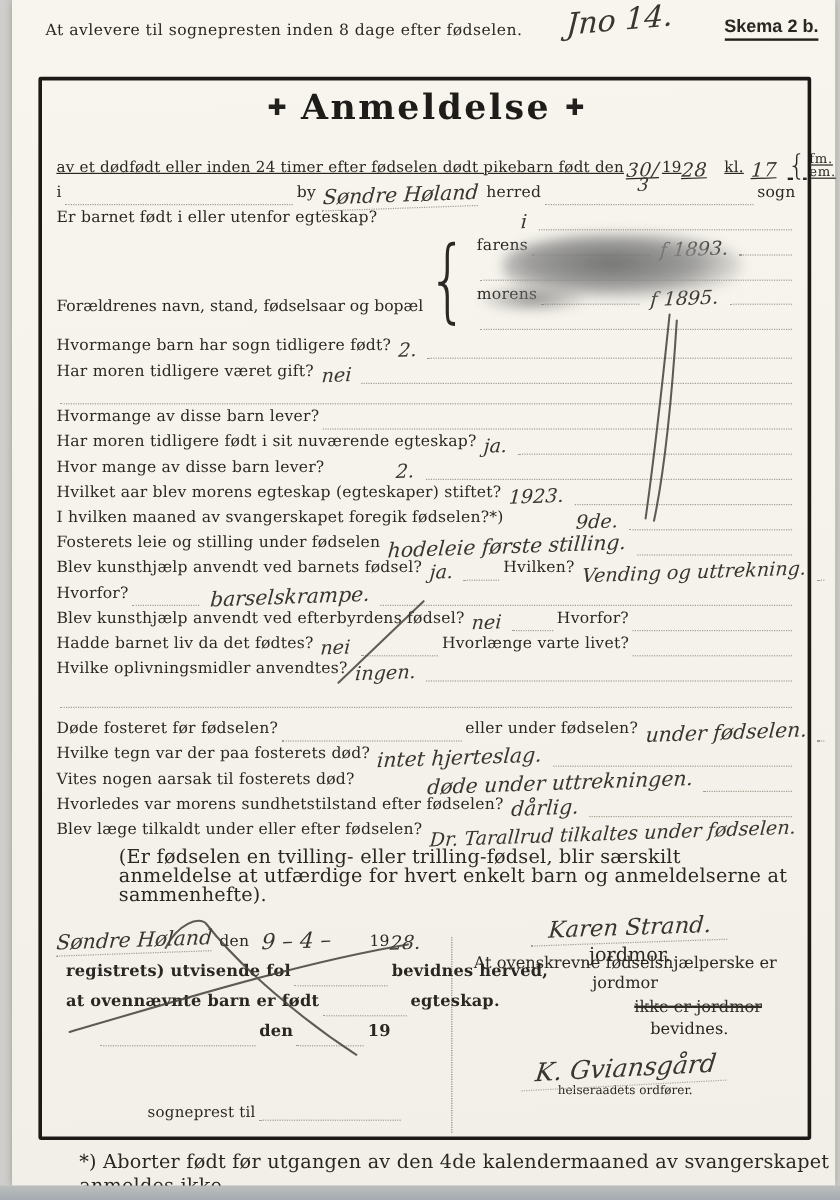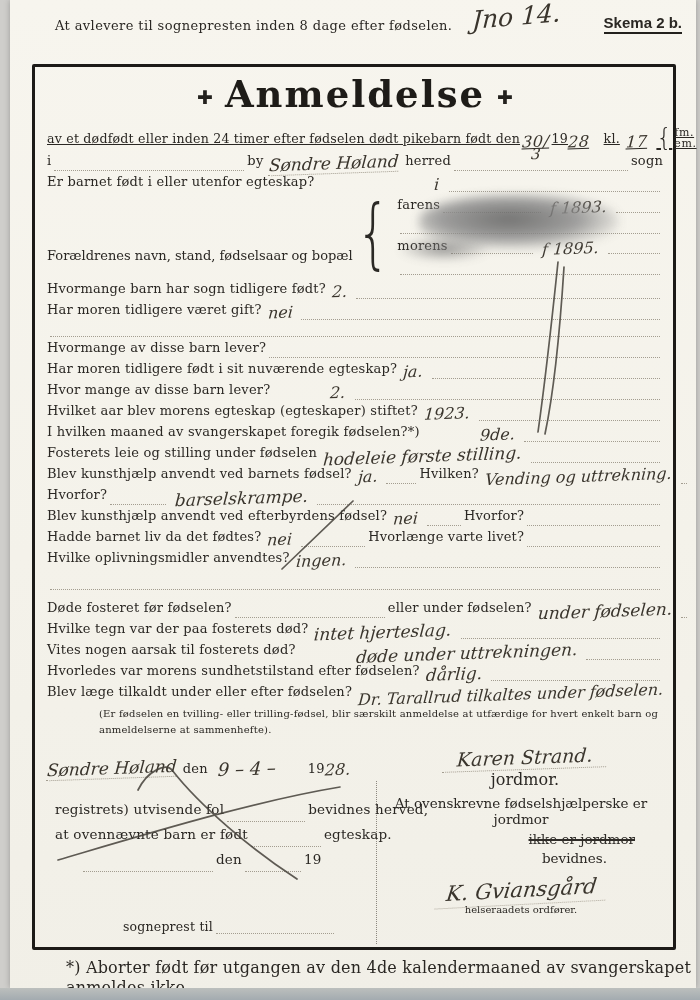--- a/index.html
+++ b/index.html
@@ -13,37 +13,37 @@
     position:absolute;left:10px;top:0;right:4px;bottom:12px;
     background:linear-gradient(178deg,#f7f5ee 0%,#f4f2ea 55%,#f1efe7 100%);
     box-shadow:0 0 6px rgba(0,0,0,.25);
   }
   .scan-strip{
     position:absolute;left:0;right:0;bottom:0;height:12px;
     background:linear-gradient(#bcbfbd,#a3abb0);
   }
   
   .hdr{position:relative;padding:16px 16px 0 28px;height:34px;}
-  .hdr-note{position:absolute;left:28px;top:18px;font-size:13px;letter-spacing:.4px;margin-left:17px;}
+  .hdr-note{position:absolute;left:28px;top:18px;font-size:13px;letter-spacing:.4px;}
   .hw{
     font-family:"DejaVu Serif", serif;font-style:italic;color:#3a352d;
     display:inline-block;transform:rotate(-2deg) skewX(-6deg);white-space:nowrap;
   }
   .journal{position:absolute;left:462px;top:2px;font-size:25px;transform:rotate(-5deg) skewX(-8deg);}
   .schema{position:absolute;right:14px;top:14px;font-weight:bold;font-size:15px;
     border-bottom:2px solid #23211d;padding-bottom:1px;font-family:Liberation Sans, sans-serif;}
   
   .box{
     position:relative;margin:14px 20px 0 22px;height:886px;
     border:3px solid #1c1a17;border-radius:2px;
     padding:0 10px 0 12px;box-sizing:border-box;
   }
   .title-wrap{ text-align:center;margin:5px 0 9px;height:38px;}
   .title-text{
-    font-family:"DejaVu Serif", serif;font-weight:bold;font-size:37px;
+    font-family:"DejaVu Serif", serif;font-weight:bold;font-size:29px;
     letter-spacing:2px;color:#1e1c18;
   }
   .cross{font-size:19px;vertical-align:3px;margin:0 12px;color:#23211d;}
   .row{display:flex;align-items:flex-end;line-height:20px;margin-bottom:1px;font-size:13px;}
   .plabel{white-space:nowrap;letter-spacing:.2px;}
   .dots{flex:1 1 auto;border-bottom:1px dotted #a39d90;height:15px;min-width:6px;margin:0 3px;}
   .dfix{flex:0 0 auto;}
   .hwv{position:relative;top:3px;margin:0 6px;font-size:16px;}
   .off60{margin-left:60px;}
   .off120{margin-left:120px;}
@@ -59,35 +59,35 @@
   .brace{font-size:76px;font-weight:200;font-family:"DejaVu Sans",sans-serif;line-height:80px;color:#2b2925;flex:0 0 auto;transform:scaleX(.7);}
   .pcol{flex:1 1 auto;display:flex;flex-direction:column;justify-content:space-between;padding:4px 0 2px;}
   .prow{display:flex;align-items:flex-end;font-size:13px;line-height:16px;}
   .blur1{position:absolute;left:372px;top:2px;width:200px;height:54px;border-radius:45%;
     background:radial-gradient(ellipse at 45% 45%, #5d5d5d 0%, #8f8f8f 45%, rgba(210,210,205,0) 78%);
     filter:blur(5px);opacity:.85;pointer-events:none;}
   .blur2{position:absolute;left:352px;top:44px;width:90px;height:24px;border-radius:45%;
     background:radial-gradient(ellipse, #7a7a7a 0%, rgba(200,200,196,0) 75%);filter:blur(4px);opacity:.8;pointer-events:none;}
   
   .gap-dots{margin:6px 0 8px;}
-  .twin-note{font-size:10px;line-height:16px;padding:3px 4px 2px 52px;letter-spacing:.2px;}
+  .twin-note{font-size:16px;line-height:16px;padding:3px 4px 2px 52px;letter-spacing:.2px;}
   
   .date-row{display:flex;margin-top:6px;height:30px;}
   .dleft{display:flex;align-items:flex-end;width:340px;flex:0 0 auto;font-size:13px;}
   .dright{flex:1;display:flex;flex-direction:column;align-items:center;}
   .sig1{font-size:19px;border-bottom:1px dotted #a39d90;padding:0 14px 1px;}
   .jordmor{font-size:16px;margin-top:0;}
   .uline{border-bottom:1px dotted #a39d90;}
   
   .bottom-area{position:absolute;left:10px;right:8px;top:714px;bottom:3px;display:flex;font-size:13.5px;}
   .bcol-left{width:332px;flex:0 0 auto;border-right:1px dotted #8d8880;padding:16px 8px 0 10px;box-sizing:border-box;position:relative;}
   .bcol-right{flex:1 1 auto;padding-top:14px;position:relative;text-align:center;}
   .cert-line{line-height:25px;}
   .cert-ind{text-indent:48px;}
-  .lrow{display:flex;align-items:flex-end;line-height:25px;}
+  .lrow{display:flex;align-items:flex-end;line-height:25px;font-weight:bold;}
   .struck{margin-top:4px;text-align:right;padding-right:30px;text-decoration:line-through;text-decoration-thickness:2px;color:#2f2c28;}
   .bevidnes{margin-top:3px;text-align:right;padding-right:58px;}
   .sig2{font-size:21px;margin-top:12px;border-bottom:1px dotted #b0aa9e;padding:0 10px 2px;transform:rotate(-3deg) skewX(-10deg);}
   .sigrole{font-size:10px;margin-top:-1px;}
   .sogneprest{position:absolute;bottom:10px;left:78px;width:210px;display:flex;align-items:flex-end;font-size:12.5px;}
   
   .footnotes{margin:8px 0 0 56px;font-size:16px;line-height:20px;letter-spacing:.2px;}
   
   .overlay{position:absolute;left:0;top:0;width:700px;height:1000px;pointer-events:none;}
 </style>

